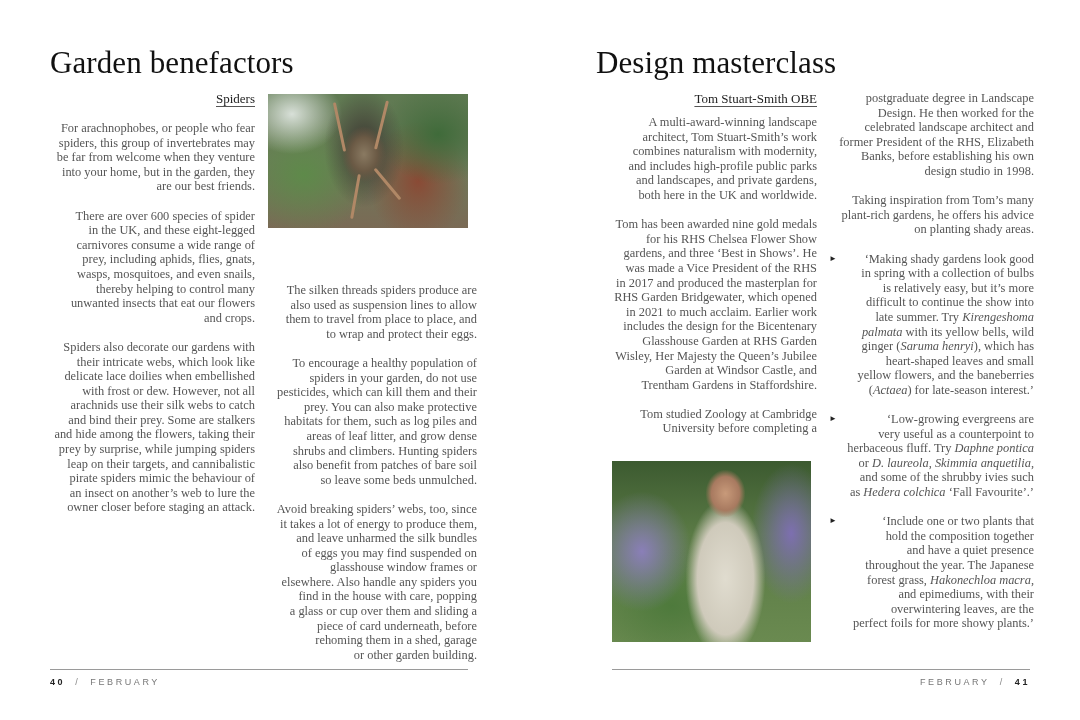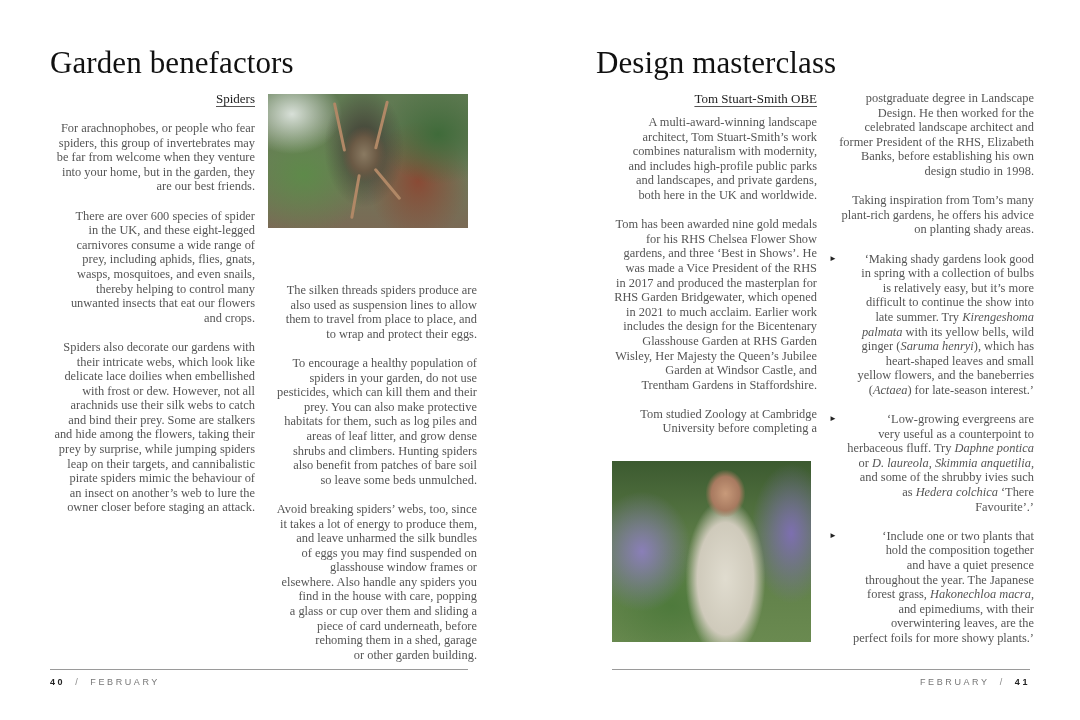--- a/index.html
+++ b/index.html
@@ -205,21 +205,21 @@
 palmata</em><span> with its yellow bells, wild
 ginger (</span><em>Saruma henryi</em><span>), which has
 heart-shaped leaves and small
 yellow flowers, and the baneberries
 (</span><em>Actaea</em><span>) for late-season interest.’</span></li>
       <li><span class="marker">►</span><span>‘Low-growing evergreens are
 very useful as a counterpoint to
 herbaceous fluff. Try </span><em>Daphne pontica</em><span>
 or </span><em>D. laureola</em><span>, </span><em>Skimmia anquetilia</em><span>,
 and some of the shrubby ivies such
-as </span><em>Hedera colchica</em><span> ‘There Favourite’.’</span></li>
+as </span><em>Hedera colchica</em><span> ‘Fall Favourite’.’</span></li>
       <li><span class="marker">►</span><span>‘Include one or two plants that
 hold the composition together
 and have a quiet presence
 throughout the year. The Japanese
 forest grass, </span><em>Hakonechloa macra</em><span>,
 and epimediums, with their
 overwintering leaves, are the
 perfect foils for more showy plants.’</span></li>
     </ul>
   </div>

